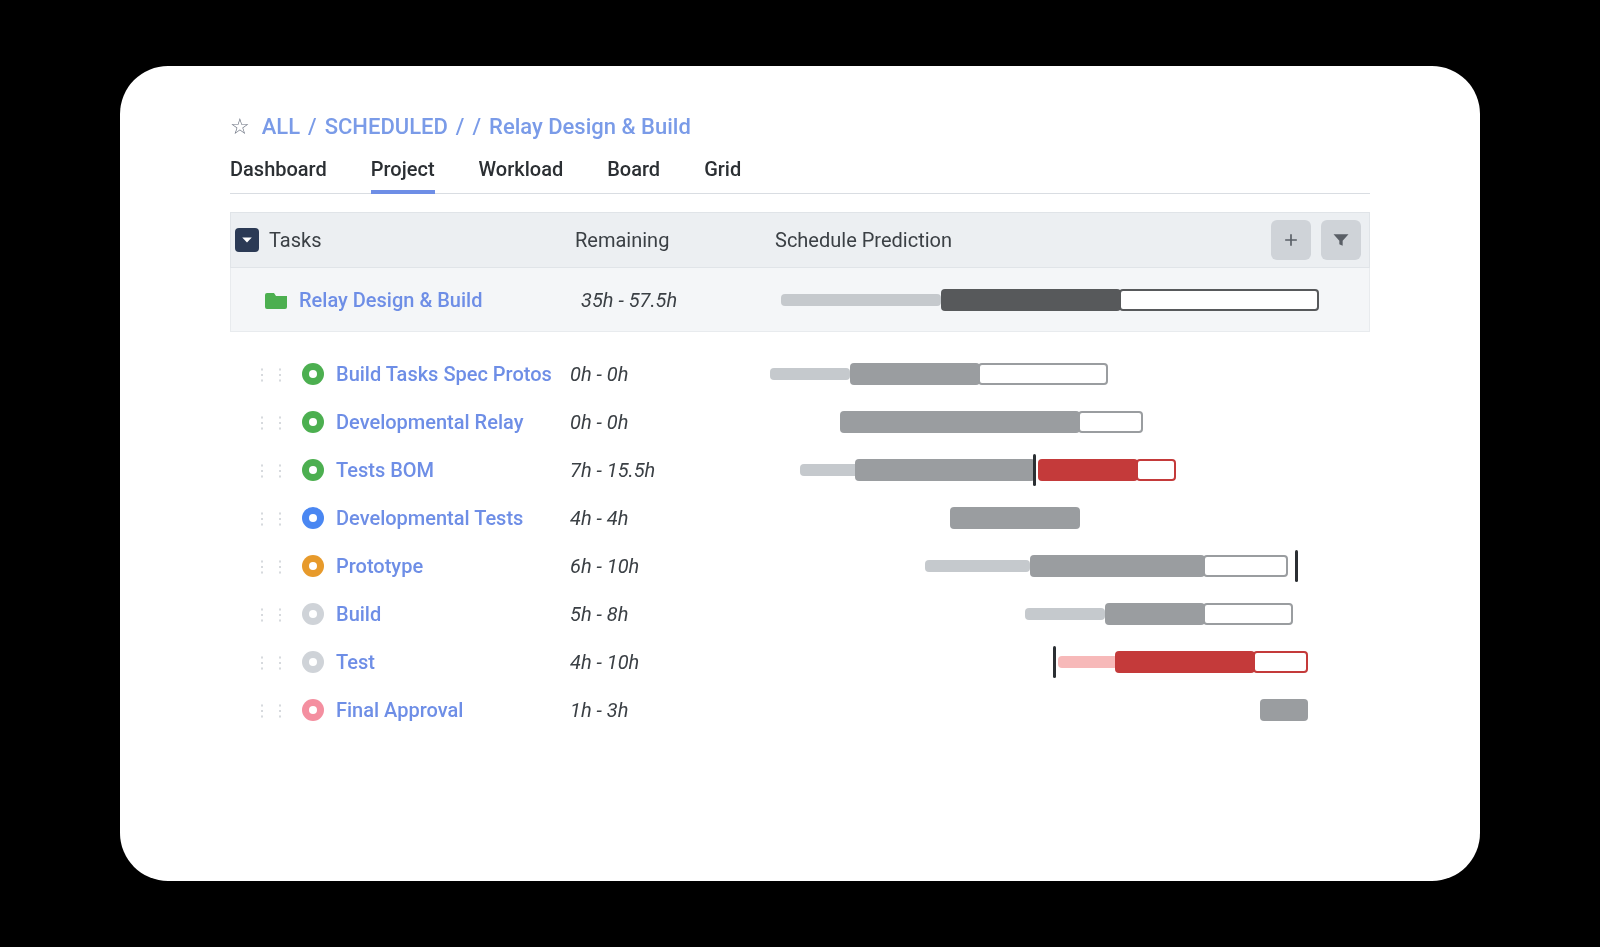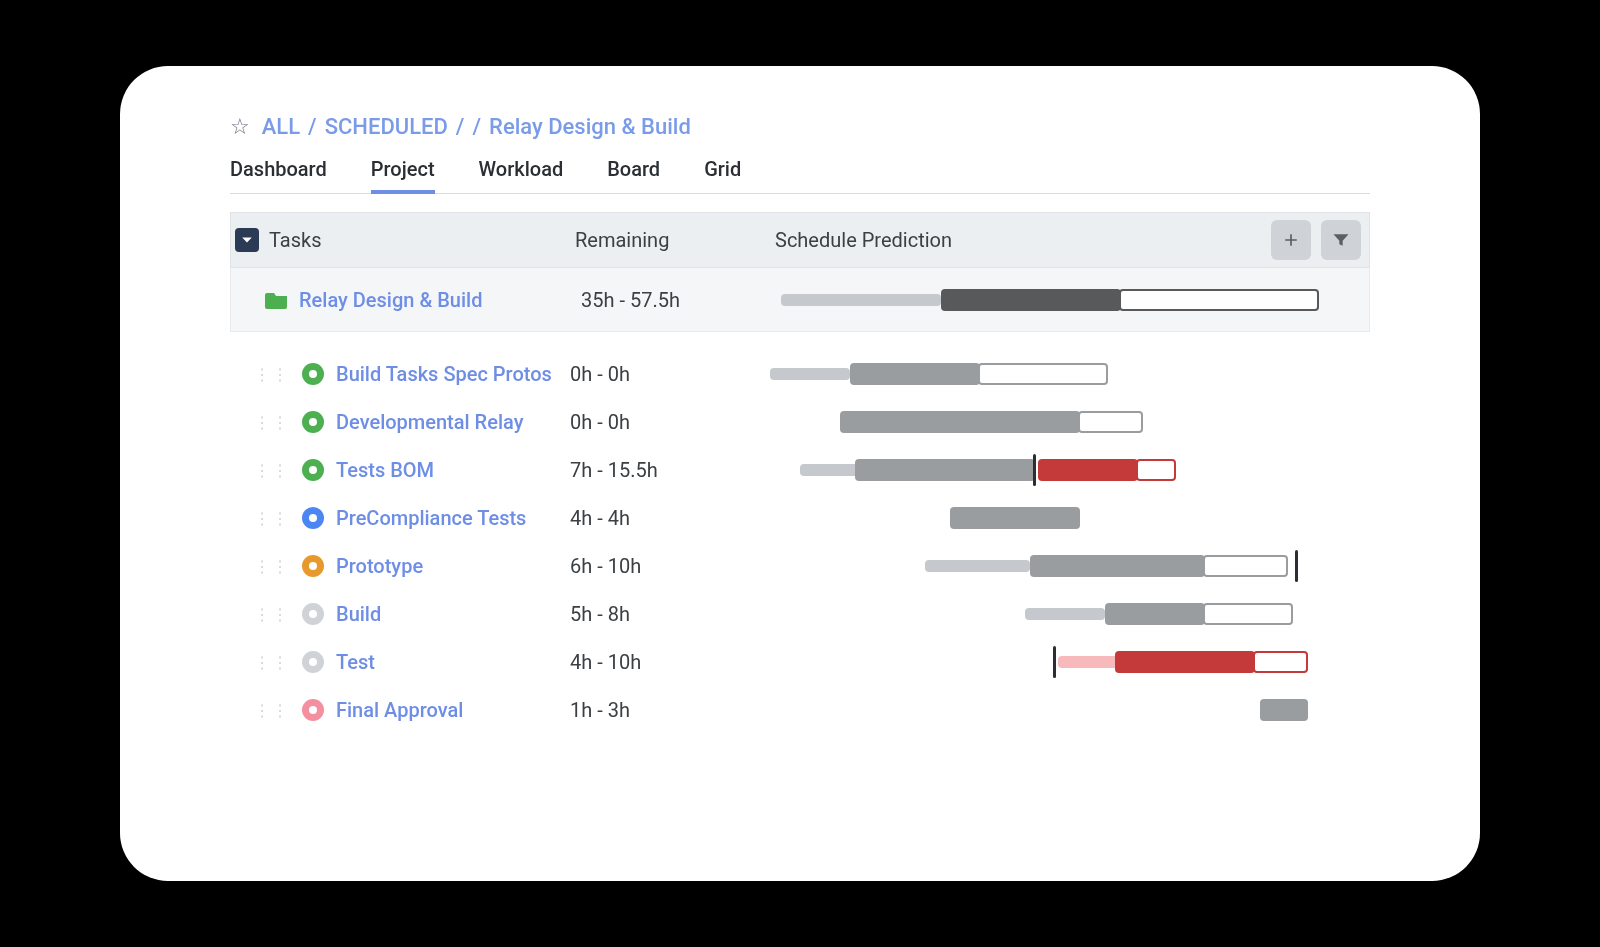--- a/index.html
+++ b/index.html
@@ -94,21 +94,21 @@
     background: #f4f6f8;
     border: 1px solid #e8ebee;
     border-top: none;
     height: 64px;
     padding: 0 10px;
     font-size: 20px;
   }
   .parent-row .task-cell { display:flex; align-items:center; gap:10px; padding-left: 24px; }
   .folder-ico { width: 24px; height: 20px; }
   .task-link { color: #6e8ee6; font-weight: 500; }
-  .remaining { color: #3b4045; }
+  .remaining { color: #3b4045; font-style: italic; }
 
   
   .rows { padding-top: 18px; }
   .row {
     display: grid;
     grid-template-columns: 340px 200px 1fr;
     align-items: center;
     height: 48px;
     font-size: 20px;
   }
@@ -252,21 +252,21 @@
         <div class="vline" style="left:263px;"></div>
         <div class="tbar red" style="left:268px; width:100px;"></div>
         <div class="tbar whtred" style="left:366px; width:40px;"></div>
       </div>
     </div>
 
     <div class="row">
       <div class="task-cell">
         <span class="drag">⋮⋮</span>
         <span class="status blue"></span>
-        <span class="task-link">PreCompliance Tests</span>
+        <span class="task-link">Developmental Tests</span>
       </div>
       <div class="remaining">4h - 4h</div>
       <div class="timeline">
         <div class="tbar mid" style="left:180px; width:130px;"></div>
       </div>
     </div>
 
     <div class="row">
       <div class="task-cell">
         <span class="drag">⋮⋮</span>

